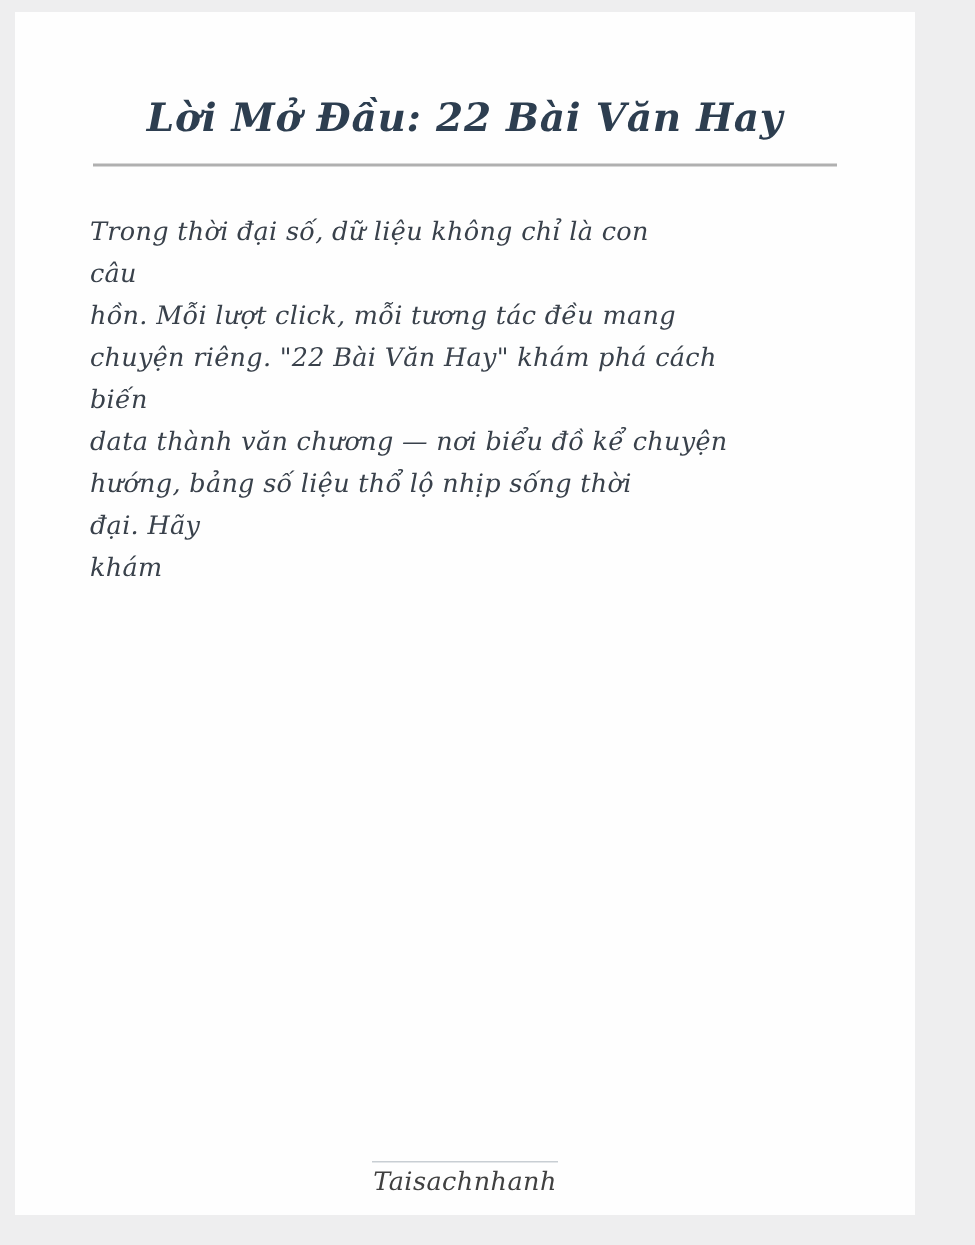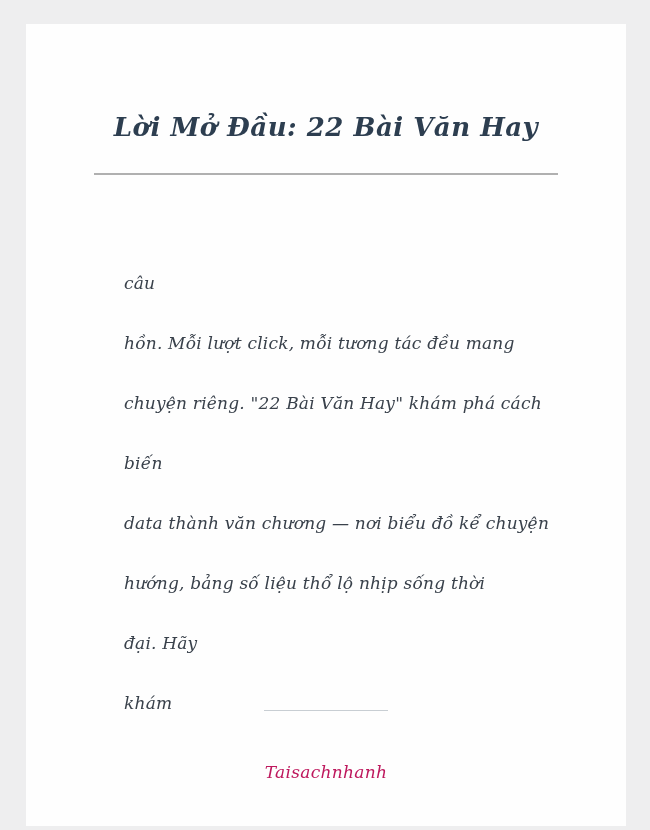--- a/index.html
+++ b/index.html
@@ -1,15 +1,15 @@
 <!DOCTYPE html>
 <html><head>
 <meta charset="utf-8">
 <style>
-  * { margin: 0; padding: 16px; box-sizing: border-box; }
+  * { margin: 0; padding: 0; box-sizing: border-box; }
   html, body {
     width: 650px; height: 830px;
     font-family: "DejaVu Serif", serif;
   }
   body { background: #eeeeef; position: relative; overflow: hidden; }
 
   .page {
     position: absolute;
     left: 10px; top: 8px;
     width: 600px; height: 802px;
@@ -51,34 +51,35 @@
   }
   .footer-rule {
     width: 124px;
     margin: 0 auto 3px auto;
     border: none;
     border-top: 1px solid #c8ced3;
   }
   .footer-brand {
     font-style: italic;
     font-size: 17px;
-    color: #be185d;
+    color: #404040;
     letter-spacing: 0.3px;
   }
 </style>
 </head>
 <body>
 
 <div class="page">
 
   <h1 class="doc-title">Lời Mở Đầu: 22 Bài Văn Hay</h1>
 
   <hr class="title-rule">
 
   <div class="body-text">
+    <div class="body-line">Trong thời đại số, dữ liệu không chỉ là con</div>
     <div class="body-line">câu</div>
     <div class="body-line">hồn. Mỗi lượt click, mỗi tương tác đều mang</div>
     <div class="body-line">chuyện riêng. "22 Bài Văn Hay" khám phá cách</div>
     <div class="body-line">biến</div>
     <div class="body-line">data thành văn chương — nơi biểu đồ kể chuyện</div>
     <div class="body-line">hướng, bảng số liệu thổ lộ nhịp sống thời</div>
     <div class="body-line">đại. Hãy</div>
     <div class="body-line">khám</div>
   </div>
 

